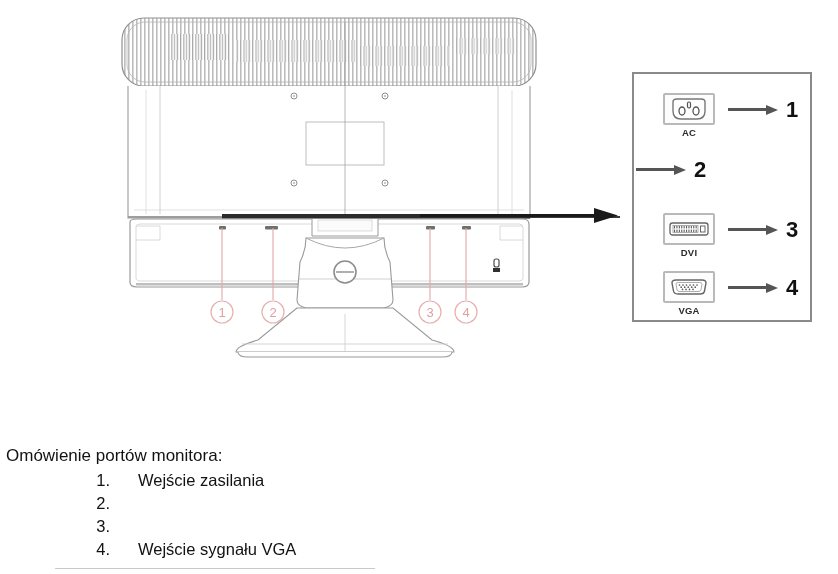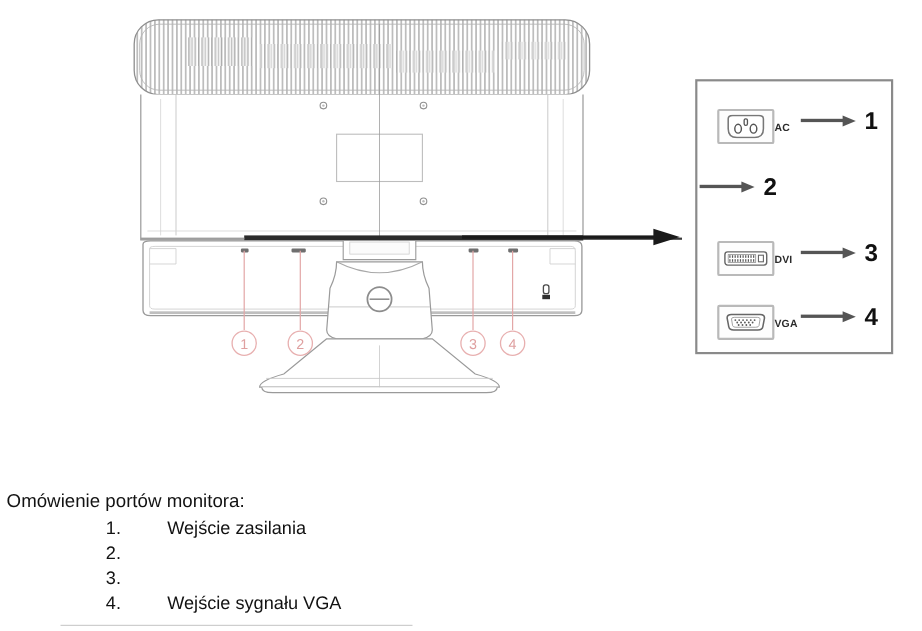--- a/index.html
+++ b/index.html
@@ -48,21 +48,21 @@
   .port-row.r1 { top: 12px; }
   .port-row.r2 { top: 72px; }
   .port-row.r3 { top: 132px; }
   .port-row.r4 { top: 190px; }
 
   .port-icon-wrap {
     position: relative;
     width: 74px;
     margin-left: 18px;
     display: flex;
-    flex-direction: row;
+    flex-direction: column;
     align-items: center;
   }
   .port-icon-box {
     width: 52px;
     height: 32px;
     border: 2px solid #b9b9b9;
     border-radius: 2px;
     background: #fdfdfd;
     display: flex;
     align-items: center;
@@ -130,21 +130,21 @@
     color: #121212;
     line-height: 23px;
   }
   .caption-num {
     width: 42px;
     text-align: right;
     padding-right: 6px;
     margin-left: 62px;
   }
   .caption-text {
-    margin-left: 36px;
+    margin-left: 22px;
   }
 
   
   #bottom-rule {
     position: absolute;
     left: 55px;
     top: 568px;
     width: 320px;
     height: 1px;
     background: #c9c9c9;

